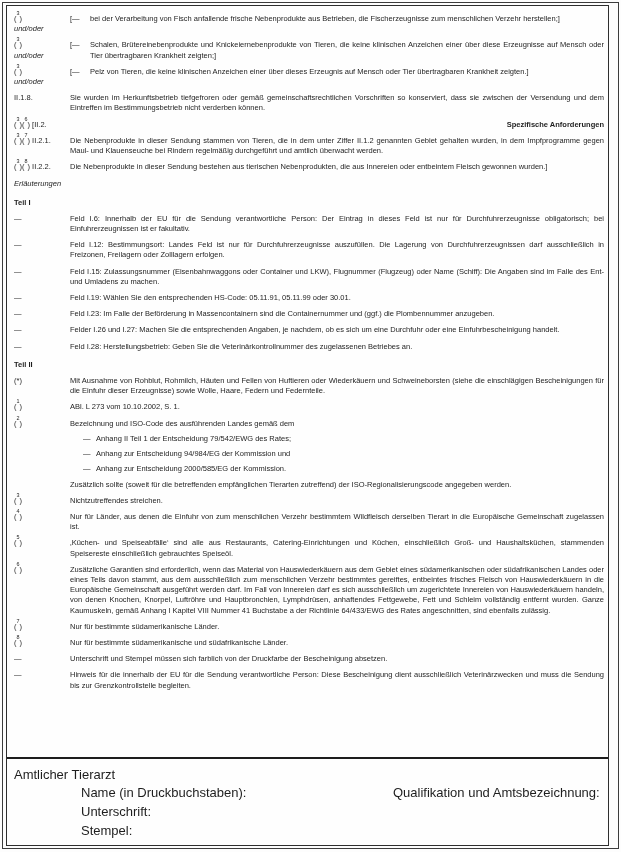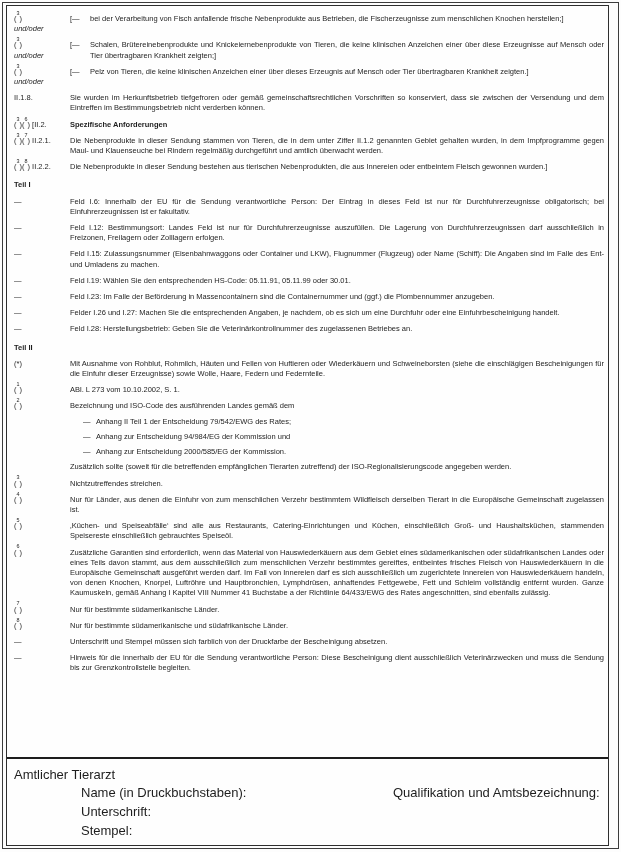--- a/index.html
+++ b/index.html
@@ -34,21 +34,21 @@
   }
 
   .row { display:flex; margin-bottom:6px; }
   .row .marker {
     flex:0 0 56px;
     padding-right:4px;
   }
   .row .marker i { font-style:italic;padding-left:28px; }
   .row .body { flex:1 1 auto; min-width:0; }
   .btext { text-align:justify; hyphens:none; }
-  .btext.bold { font-weight:bold; text-align:left; }
+  .btext.bold { font-weight:bold; text-align:right; }
 
   .with-bracket { display:flex; }
   .with-bracket .bracket { flex:0 0 20px; }
   .with-bracket .btext { flex:1 1 auto; }
 
   .subitem { display:flex; padding-left:13px; margin-top:5px; }
   .subitem .dash { flex:0 0 13px; }
   .btext.after { margin-top:5px; }
 
   .row.note { font-style:italic; margin:7px 0 7px 0; }
@@ -73,21 +73,21 @@
 
 <div class="page">
   <div class="outer-frame"></div>
   <div class="inner-frame">
 
     <div class="main" id="doc-rows">
         <div class="row">
           <span class="marker">(<sup>3</sup>)<i> und/oder</i></span>
           <div class="body with-bracket">
             <span class="bracket">[—</span>
-            <div class="btext">bei der Verarbeitung von Fisch anfallende frische Nebenprodukte aus Betrieben, die Fischerzeugnisse zum menschlichen Knochen herstellen;]</div>
+            <div class="btext">bei der Verarbeitung von Fisch anfallende frische Nebenprodukte aus Betrieben, die Fischerzeugnisse zum menschlichen Verzehr herstellen;]</div>
           </div>
         </div>
         <div class="row">
           <span class="marker">(<sup>3</sup>)<i> und/oder</i></span>
           <div class="body with-bracket">
             <span class="bracket">[—</span>
             <div class="btext">Schalen, Brütereinebenprodukte und Knickeiernebenprodukte von Tieren, die keine klinischen Anzeichen einer über diese Erzeugnisse auf Mensch oder Tier übertragbaren Krankheit zeigten;]</div>
           </div>
         </div>
         <div class="row">
@@ -113,20 +113,23 @@
           <span class="marker">(<sup>3</sup>)(<sup>7</sup>) II.2.1.</span>
           <div class="body">
             <div class="btext">Die Nebenprodukte in dieser Sendung stammen von Tieren, die in dem unter Ziffer II.1.2 genannten Gebiet gehalten wurden, in dem Impfprogramme gegen Maul- und Klauenseuche bei Rindern regelmäßig durchgeführt und amtlich überwacht werden.</div>
           </div>
         </div>
         <div class="row">
           <span class="marker">(<sup>3</sup>)(<sup>8</sup>) II.2.2.</span>
           <div class="body">
             <div class="btext">Die Nebenprodukte in dieser Sendung bestehen aus tierischen Nebenprodukten, die aus Innereien oder entbeintem Fleisch gewonnen wurden.]</div>
           </div>
+        </div>
+        <div class="row note">
+          <span>Erläuterungen</span>
         </div>
         <div class="row heading">
           <span>Teil I</span>
         </div>
         <div class="row">
           <span class="marker">—</span>
           <div class="body">
             <div class="btext">Feld I.6: Innerhalb der EU für die Sendung verantwortliche Person: Der Eintrag in dieses Feld ist nur für Durchfuhrerzeugnisse obligatorisch; bei Einfuhrerzeugnissen ist er fakultativ.</div>
           </div>
         </div>

